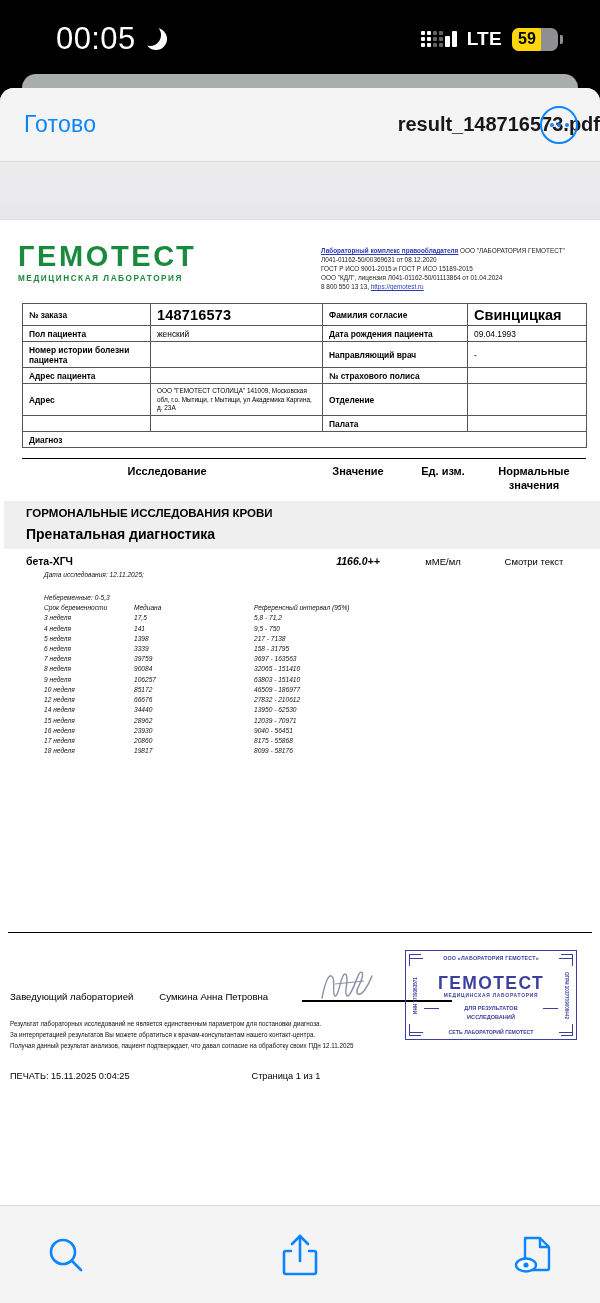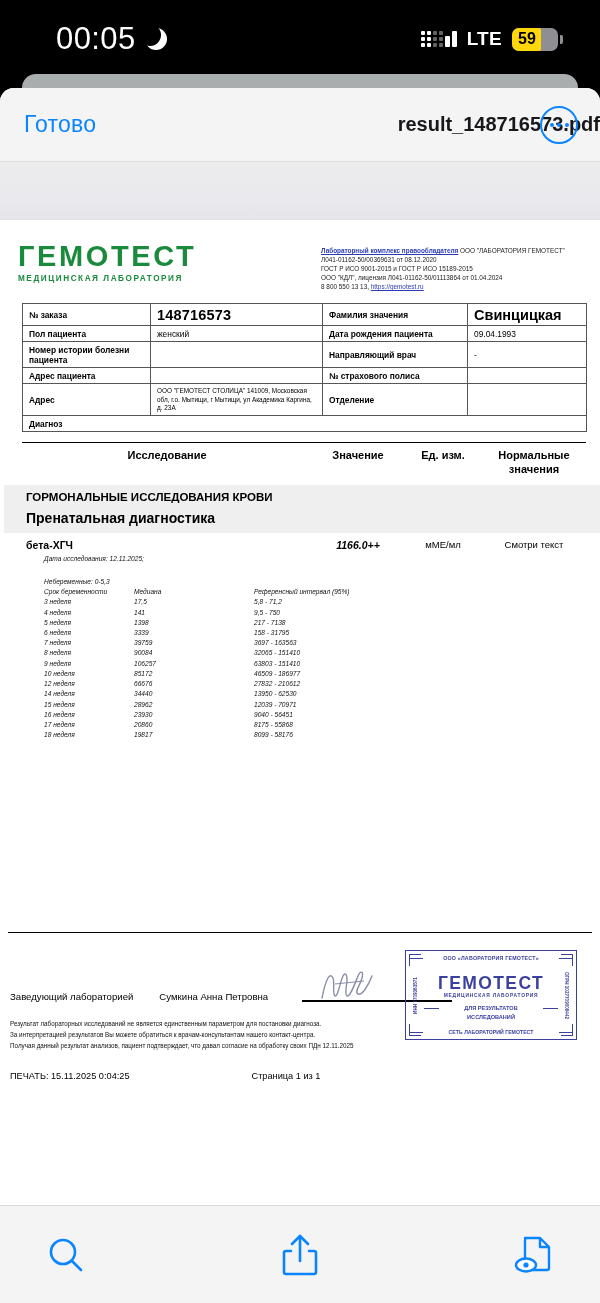--- a/index.html
+++ b/index.html
@@ -116,21 +116,21 @@
   .res-hdr .h-unit { width:78px; text-align:center; font-weight:700; font-size:11px; }
   .res-hdr .h-norm { width:104px; text-align:center; font-weight:700; font-size:11px; line-height:1.25; }
 
   .band {
     margin:8px 0 0 0; width:600px; background:#efefef;
     padding:6px 18px 5px 22px; font-weight:700; font-size:11.5px;
   }
   .band.sub { padding-top:2px; padding-bottom:7px; font-size:14px; margin-top:0; }
 
   .test-row {
-    display:flex; margin:6px 18px 0 18px; width:564px; align-items:center;
+    display:flex; margin:6px 18px 0 18px; width:564px; align-items:flex-end;
   }
   .test-row .t-name { flex:1; font-weight:700; font-size:10.5px; padding-left:4px; }
   .test-row .t-val { width:92px; text-align:center; font-weight:700; font-style:italic; font-size:10.5px; }
   .test-row .t-unit { width:78px; text-align:center; font-size:9.5px; }
   .test-row .t-norm { width:104px; text-align:center; font-size:9.5px; }
 
   .sub-note { margin:4px 18px 0 40px; font-size:6.6px; font-style:italic; color:#111; }
   .ref-block { margin:7px 18px 0 40px; font-size:6.6px; font-style:italic; color:#111; }
   .ref-block .rb-line { line-height:1.55; display:flex; }
   .rb-w { width:90px; }
@@ -255,21 +255,21 @@
           <div>ООО "КДЛ", лицензия Л041-01162-50/01113864 от 01.04.2024</div>
           <div><span>8 800 550 13 13, </span><span class="lnk2">https://gemotest.ru</span></div>
         </div>
       </div>
 
       <table class="info-table">
         <tbody id="info-body">
             <tr>
               <td class="lbl c1">№ заказа</td>
               <td class="val big c2">148716573</td>
-              <td class="lbl c3">Фамилия значения</td>
+              <td class="lbl c3">Фамилия согласие</td>
               <td class="val bigv c4">Свинцицкая</td>
             </tr>
             <tr>
               <td class="lbl c1">Пол пациента</td>
               <td class="val c2">женский</td>
               <td class="lbl c3">Дата рождения пациента</td>
               <td class="val c4">09.04.1993</td>
             </tr>
             <tr>
               <td class="lbl c1">Номер истории болезни пациента</td>
@@ -280,20 +280,26 @@
             <tr>
               <td class="lbl c1">Адрес пациента</td>
               <td class="val c2"></td>
               <td class="lbl c3">№ страхового полиса</td>
               <td class="val c4"></td>
             </tr>
             <tr>
               <td class="lbl c1">Адрес</td>
               <td class="val addr c2">ООО "ГЕМОТЕСТ СТОЛИЦА" 141009, Московская обл, г.о. Мытищи, г Мытищи, ул Академика Каргина, д. 23А</td>
               <td class="lbl c3">Отделение</td>
+              <td class="val c4"></td>
+            </tr>
+            <tr>
+              <td class="lbl c1"></td>
+              <td class="val c2"></td>
+              <td class="lbl c3">Палата</td>
               <td class="val c4"></td>
             </tr>
             <tr class="row-diag">
               <td colspan="4">Диагноз</td>
             </tr>
           </tbody>
       </table>
 
       <div class="res-hdr">
         <div class="h-study">Исследование</div>

